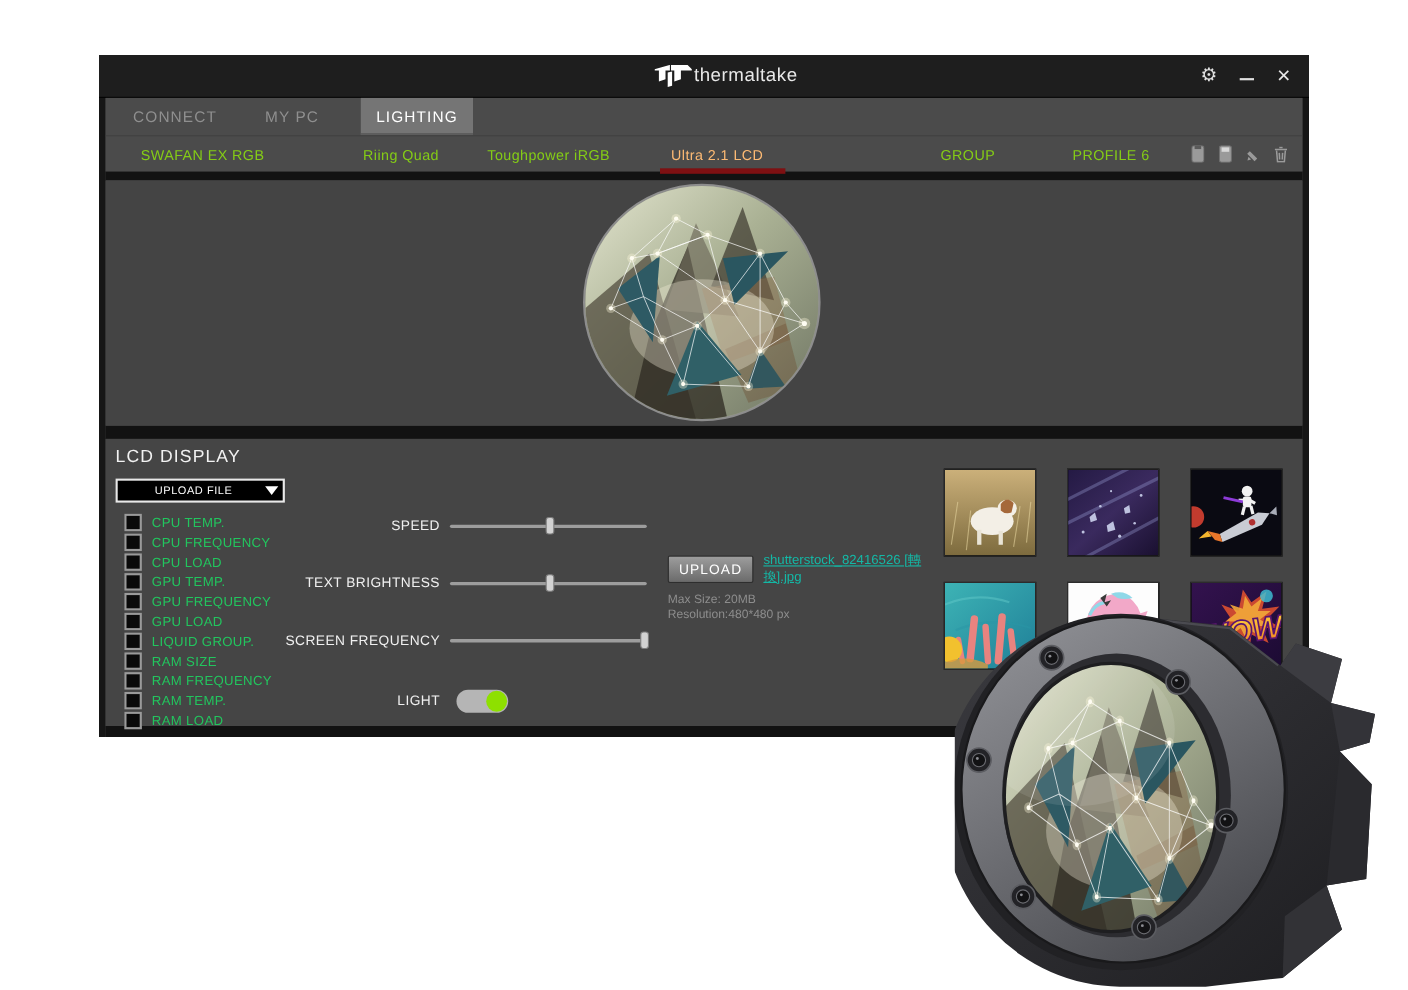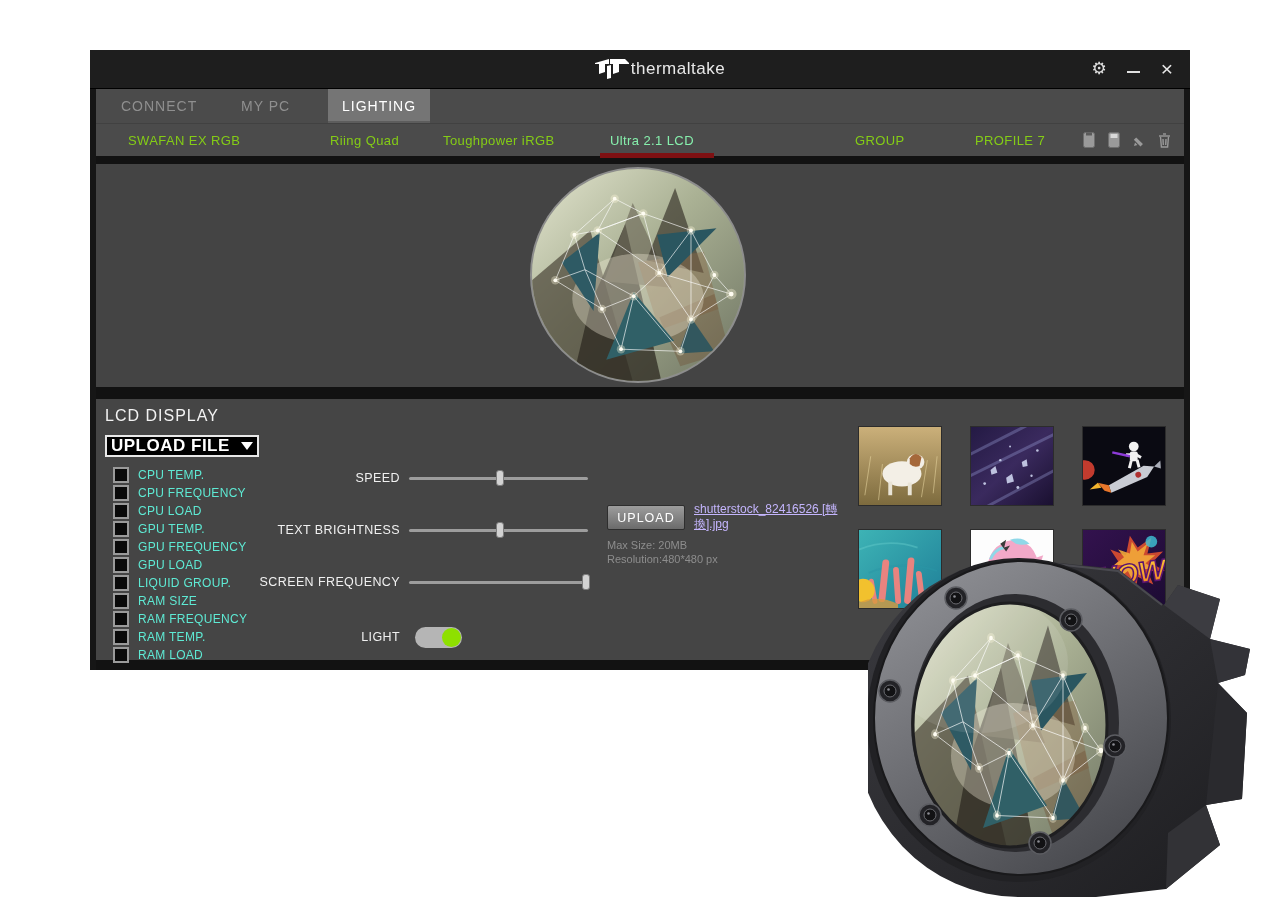--- a/index.html
+++ b/index.html
@@ -15,58 +15,58 @@
   .minimize-bar{width:13px;border-bottom:2px solid #e0e0e0;margin-top:6px;}
   .close-x{font-size:21px;line-height:16px;color:#e8e8e8;}
   .gear{font-size:17px;color:#e0e0e0;line-height:16px;}
 
   .window-body{border-left:6px solid #161616;border-right:6px solid #161616;background:#454545;}
   .tabbar{position:relative;height:34px;background:#4b4b4b;}
   .main-tab{position:absolute;top:0;height:34px;display:flex;align-items:center;color:#8f8f8f;font-size:14px;letter-spacing:1px;cursor:pointer;}
   .main-tab.active{background:#757575;color:#fff;padding:0 14px;box-shadow:inset 0 -2px 0 #5d5d5d;}
   .subtabbar{position:relative;height:32px;background:#4b4b4b;border-top:1px solid #414141;}
   .sub-tab{position:absolute;top:0;height:32px;display:flex;align-items:center;color:#84cc16;font-size:13px;letter-spacing:.4px;cursor:pointer;white-space:nowrap;}
-  .sub-tab.active{color:#86efac;}
+  .sub-tab.active{color:#fdba74;}
   .active-underline{position:absolute;left:504px;top:29px;width:114px;height:5px;background:#7e1012;z-index:3;}
   .profile-actions{position:absolute;right:12px;top:0;height:32px;display:flex;align-items:center;gap:9px;}
   .pa-icon{width:16px;height:18px;display:flex;align-items:center;justify-content:center;cursor:pointer;}
 
   .sep{background:#121212;}
   .sep1{height:8px;position:relative;}
   .sep2{height:12px;}
   .bottom-edge{height:10px;background:#121212;}
 
   .preview{position:relative;height:223px;background:#444;}
   .lcd-circle{position:absolute;left:434px;top:3px;width:216px;height:216px;border-radius:50%;border:2px solid #8d8d8d;overflow:hidden;box-sizing:border-box;background:#9aa089;}
   .lcd-circle svg{display:block;width:100%;height:100%;}
 
   
   .panel{position:relative;height:261px;background:#454545;}
   .panel-title{position:absolute;left:9px;top:8px;color:#f2f2f2;font-size:16px;letter-spacing:1px;}
   .dropdown{position:absolute;left:9px;top:36px;width:150px;height:18px;background:#000;border:2px solid #e8e8e8;display:flex;align-items:center;cursor:pointer;}
-  .dropdown-value{color:#fff;font-size:17px;font-weight:bold;letter-spacing:.5px;padding-left:4px;flex:1;}
+  .dropdown-value{color:#fff;font-size:10px;font-weight:normal;letter-spacing:.5px;padding-left:4px;flex:1;text-align:center;}
   .dropdown-arrow{width:0;height:0;border-left:6px solid transparent;border-right:6px solid transparent;border-top:8px solid #fff;margin-right:4px;}
 
   .metric-row{position:absolute;left:17px;display:flex;align-items:center;gap:9px;height:16px;}
   .checkbox{width:12px;height:12px;background:#0a0a0a;border:2px solid #9a9a9a;cursor:pointer;}
-  .metric-label{color:#5eead4;font-size:12px;letter-spacing:.3px;white-space:nowrap;text-align:center;}
+  .metric-label{color:#22c55e;font-size:12px;letter-spacing:.3px;white-space:nowrap;text-align:center;}
 
   .slider-row{position:absolute;left:100px;width:400px;height:18px;}
   .slider-label{position:absolute;left:0;top:2px;width:204px;text-align:right;color:#f0f0f0;font-size:12.5px;letter-spacing:.4px;white-space:nowrap;}
   .slider-track{position:absolute;left:213px;top:8px;width:179px;height:3px;background:#9d9d9d;border-radius:2px;cursor:pointer;}
   .slider-handle{position:absolute;top:-7px;width:8px;height:16px;background:#d2d2d2;border:1px solid #7c7c7c;border-radius:3px;box-sizing:border-box;}
 
   .light-row{position:absolute;left:100px;top:228px;height:22px;width:400px;}
   .light-label{position:absolute;left:0;top:3px;width:204px;text-align:right;color:#f0f0f0;font-size:12.5px;letter-spacing:.4px;}
   .toggle{position:absolute;left:219px;top:0;width:47px;height:21px;border-radius:11px;background:#b5b5b5;cursor:pointer;}
   .toggle .knob{position:absolute;top:1px;left:1px;width:19px;height:19px;border-radius:50%;background:#8f8f8f;}
   .toggle.on .knob{left:27px;background:#8ee000;}
 
   .upload-btn{position:absolute;left:511px;top:106px;width:78px;height:25px;background:linear-gradient(#9d9d9d,#6b6b6b);border:1px solid #2e2e2e;border-radius:2px;color:#fff;font-size:12.5px;letter-spacing:1px;display:flex;align-items:center;justify-content:center;cursor:pointer;box-sizing:border-box;}
-  .upload-filename{position:absolute;left:598px;top:103px;width:146px;color:#c4b5fd;font-size:12px;line-height:15px;text-decoration:underline;cursor:pointer;word-break:break-all;}
+  .upload-filename{position:absolute;left:598px;top:103px;width:146px;color:#14b8a6;font-size:12px;line-height:15px;text-decoration:underline;cursor:pointer;word-break:break-all;}
   .upload-note{position:absolute;left:511px;color:#8d8d8d;font-size:11px;white-space:nowrap;}
 
   .thumb{position:absolute;width:84px;height:80px;border:1px solid #2c2c2c;box-sizing:border-box;overflow:hidden;cursor:pointer;background:#000;}
   .thumb svg{display:block;width:100%;height:100%;}
 
   
   .device-render{position:absolute;left:868px;top:553px;width:392px;height:347px;z-index:10;}
   .hidden-defs{position:absolute;width:0;height:0;overflow:hidden;}
 </style>
 </head>
@@ -184,21 +184,21 @@
         <div class="sub-tab" style="left:347px">
             <span>Toughpower iRGB</span>
           </div>
         <div class="sub-tab active" style="left:514px">
             <span>Ultra 2.1 LCD</span>
           </div>
         <div class="sub-tab" style="left:759px">
             <span>GROUP</span>
           </div>
         <div class="sub-tab" style="left:879px">
-            <span>PROFILE 7</span>
+            <span>PROFILE 6</span>
           </div>
         <div class="active-underline"></div>
         <div class="profile-actions">
           <span class="pa-icon">
             <svg width="12" height="16" viewBox="0 0 12 16">
                 <rect x="0.5" y="0.5" width="11" height="15" rx="2" fill="#9a9a9a" stroke="#6e6e6e"></rect>
                 <rect x="3" y="0.5" width="6" height="3" fill="#5a5a5a"></rect>
               </svg>
           </span>
           <span class="pa-icon">

